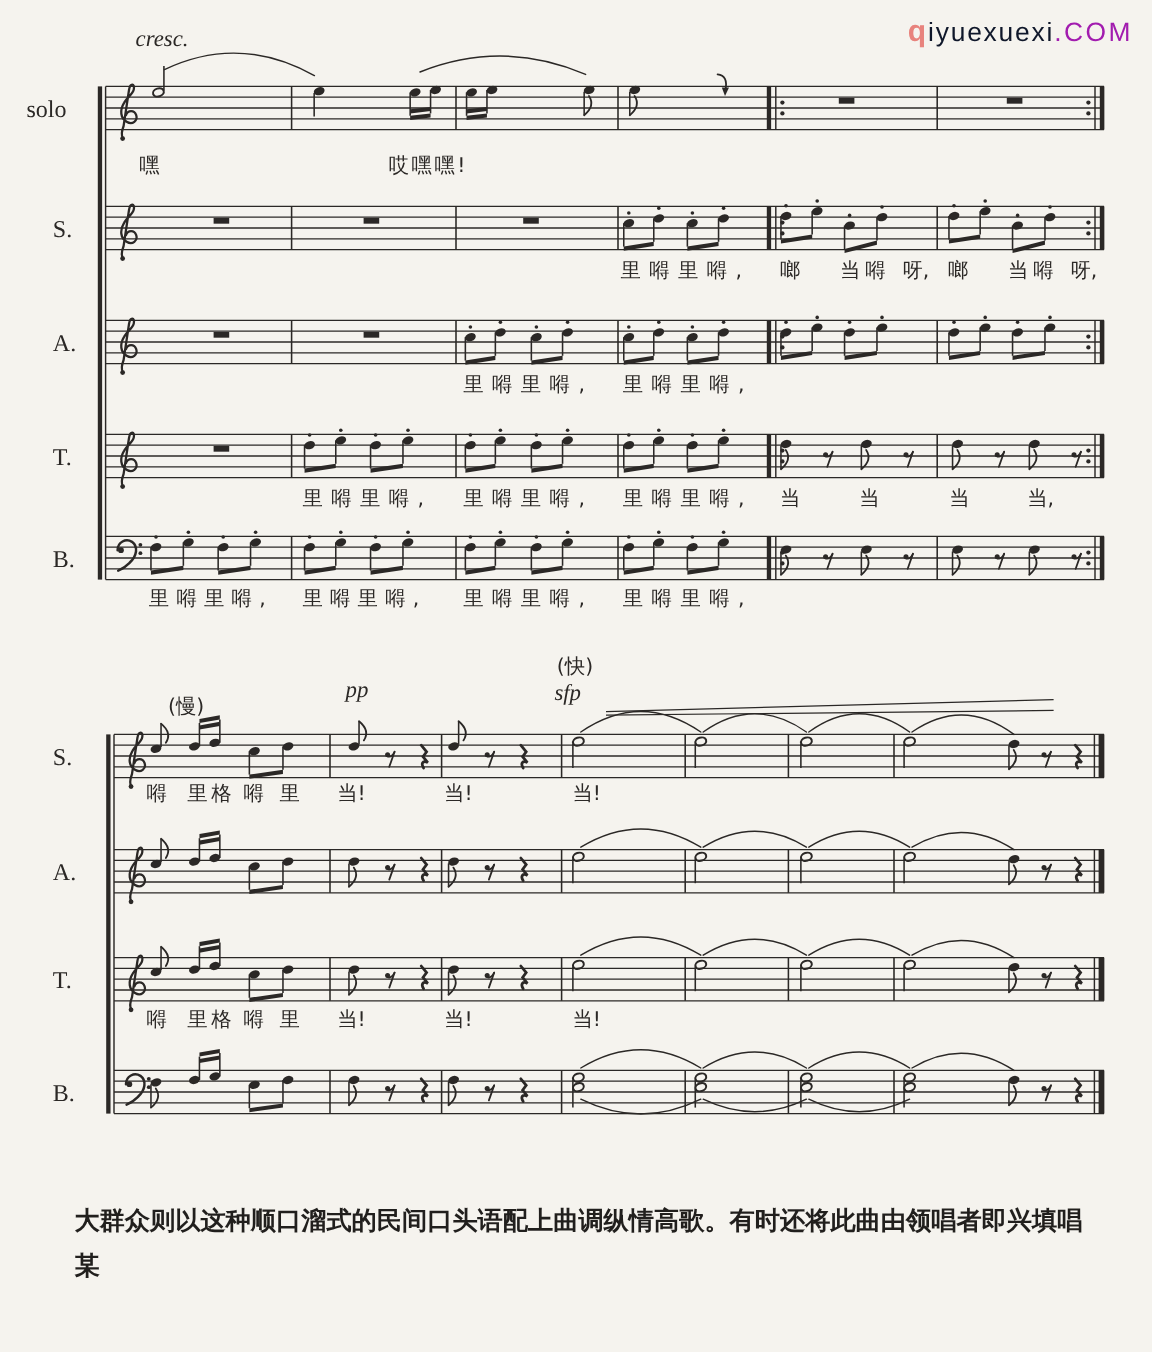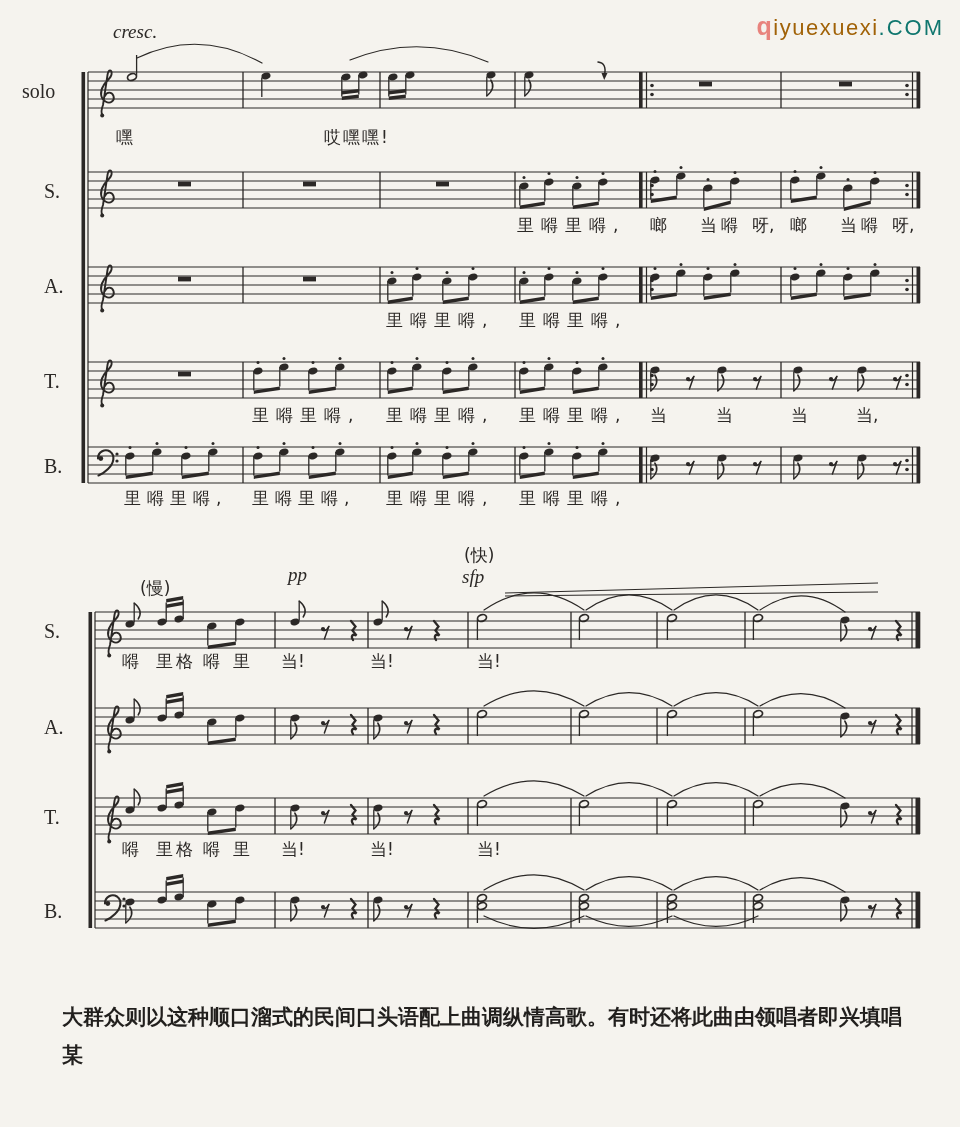--- a/index.html
+++ b/index.html
@@ -11,22 +11,22 @@
     font-family:"Liberation Serif", serif;
   }
   .page{position:absolute;inset:0;}
   .watermark{
     position:absolute;top:12px;right:16px;
     font-family:"Liberation Sans", sans-serif;
     font-size:22px;letter-spacing:1.5px;
     user-select:none;
   }
   .wm-lead{font-weight:bold;font-size:25px;color:#e8837d;}
-  .wm-body{color:#a16207;}
-  .wm-tld{color:#0f766e;letter-spacing:2px;}
+  .wm-body{color:#0f172a;}
+  .wm-tld{color:#a21caf;letter-spacing:2px;}
   svg.score{position:absolute;left:0;top:0;}
   .footnote{
     position:absolute;left:62px;top:998px;width:846px;
     font-family:"DejaVu Sans", sans-serif;
     font-weight:bold;
     font-size:21px;line-height:38px;color:#211f1d;
   }
   .footnote p{margin:0;}
   .footnote p.fn-first{text-indent:2.2em;}
 </style>

